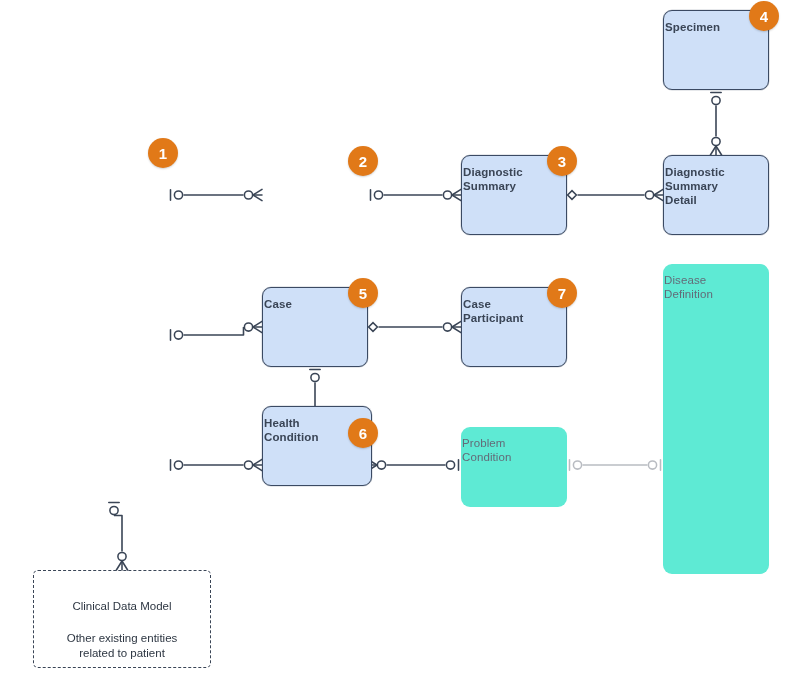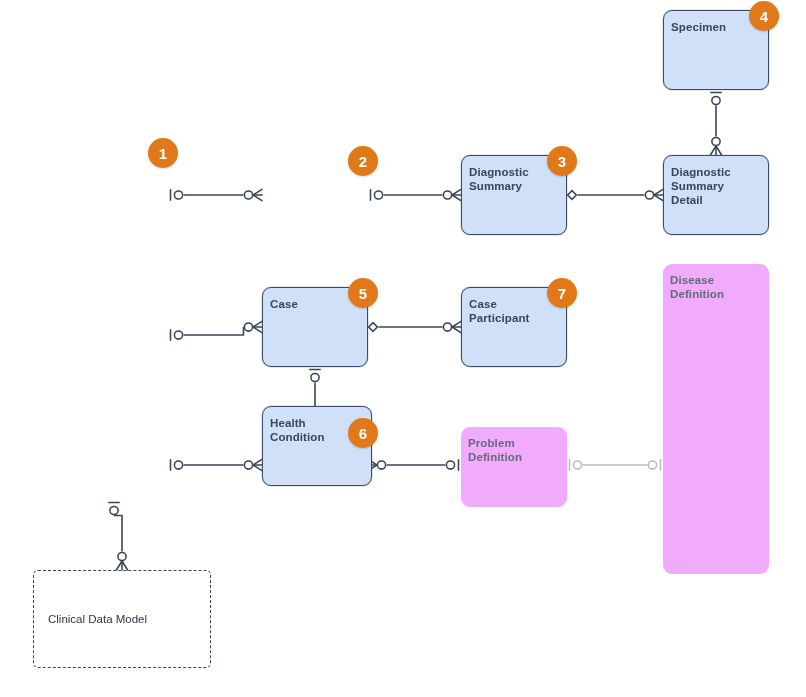--- a/index.html
+++ b/index.html
@@ -27,59 +27,60 @@
     width: 806px;
     height: 697px;
     pointer-events: none;
   }
 
   
   .entity {
     position: absolute;
     box-sizing: border-box;
     border-radius: 9px;
-    padding: 9px 10px 0 7px;
+    padding: 9px 10px 0 1px;
     line-height: 1.22;
     font-size: 11.5px;
     letter-spacing: .1px;
     white-space: pre-line;
     z-index: 3;
   }
   .entity.active {
     background: #cfe0f8;
     border: 1.6px solid #3b4a63;
     color: #3a4556;
     box-shadow: 0 0 0 .5px rgba(59,74,99,.25);
   }
   .entity.muted {
-    background: #f0abfc;
+    background: #5eead4;
     border: none;
     color: #636b78;
-    font-weight: bold;
+    font-weight: normal;
   }
   .entity.active .label {
     font-weight: bold;
   }
   .entity .label {
     display: block;
   }
 
   
   .dashed-group {
     position: absolute;
     box-sizing: border-box;
     border: 1.6px dashed #3a4556;
     border-radius: 5px;
     background: transparent;
     color: #2d3642;
     font-size: 11.5px;
     text-align: center;
     display: flex;
+    flex-direction: column;
     align-items: center;
-    justify-content: space-between;
+    justify-content: flex-end;
     gap: 17px;
     padding: 6px 14px;
     z-index: 3;
   }
   .dashed-group .dg-line {
     display: block;
     line-height: 1.3;
   }
 
   
@@ -213,19 +214,20 @@
 Detail</span></div>
     <div class="entity active" style="left: 262px; top: 287px; width: 106px; height: 80px;"><span class="label">Case</span></div>
     <div class="badge" style="left: 348px; top: 278px;">5</div>
     <div class="entity active" style="left: 461px; top: 287px; width: 106px; height: 80px;"><span class="label">Case
 Participant</span></div>
     <div class="badge" style="left: 547px; top: 278px;">7</div>
     <div class="entity active" style="left: 262px; top: 406px; width: 110px; height: 80px;"><span class="label">Health
 Condition</span></div>
     <div class="badge" style="left: 348px; top: 418px;">6</div>
     <div class="entity muted" style="left: 461px; top: 427px; width: 106px; height: 80px;"><span class="label">Problem
-Definition</span></div>
+Condition</span></div>
     <div class="entity muted" style="left: 663px; top: 264px; width: 106px; height: 310px;"><span class="label">Disease
 Definition</span></div>
     <div class="dashed-group" style="left: 33px; top: 570px; width: 178px; height: 98px;">
       <span class="dg-line">Clinical Data Model</span>
+      <span class="dg-line">Other existing entities related to patient</span>
     </div>
   </div>
 
 </body></html>

